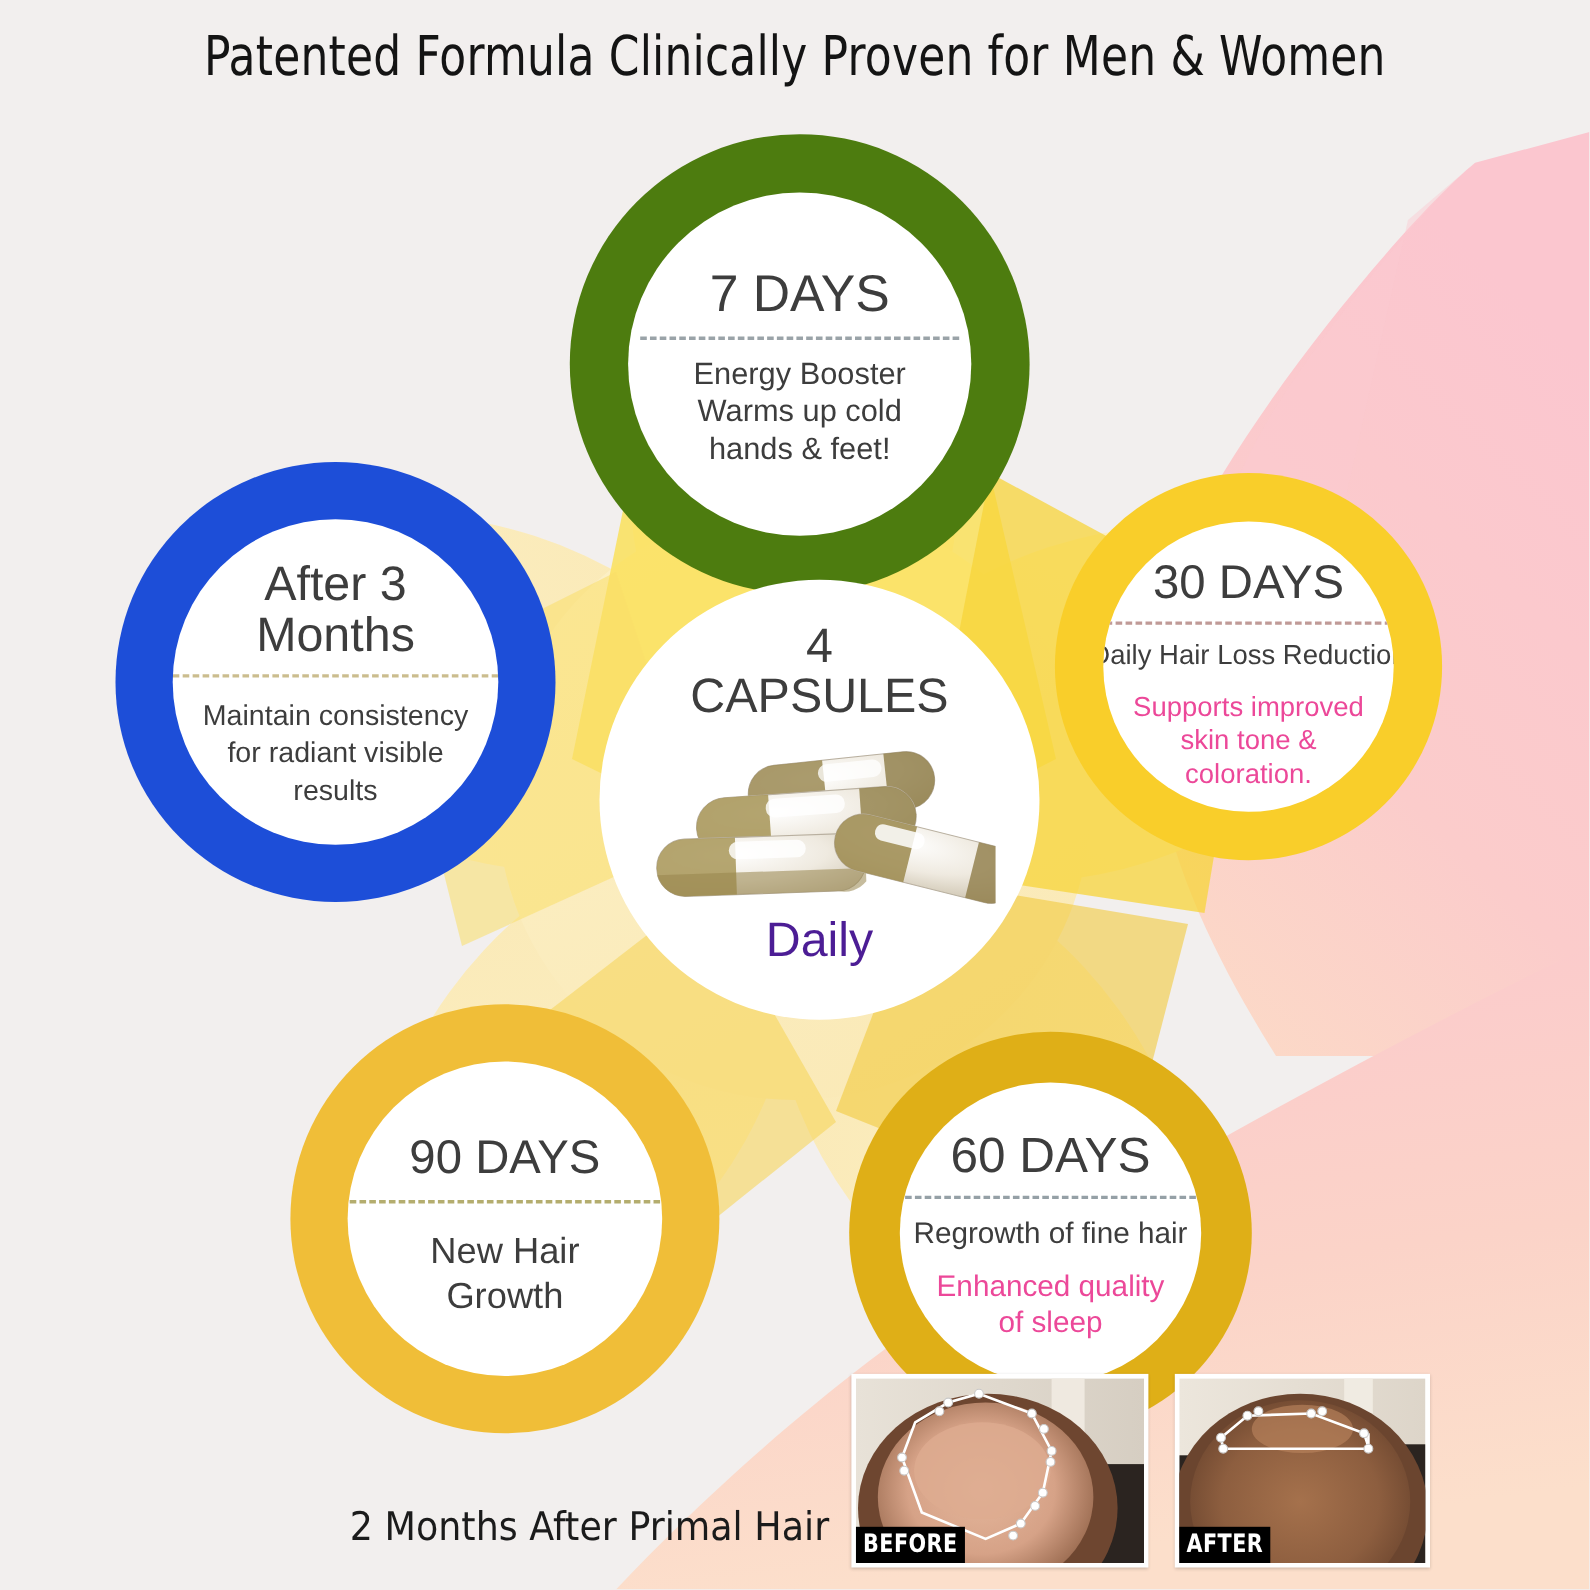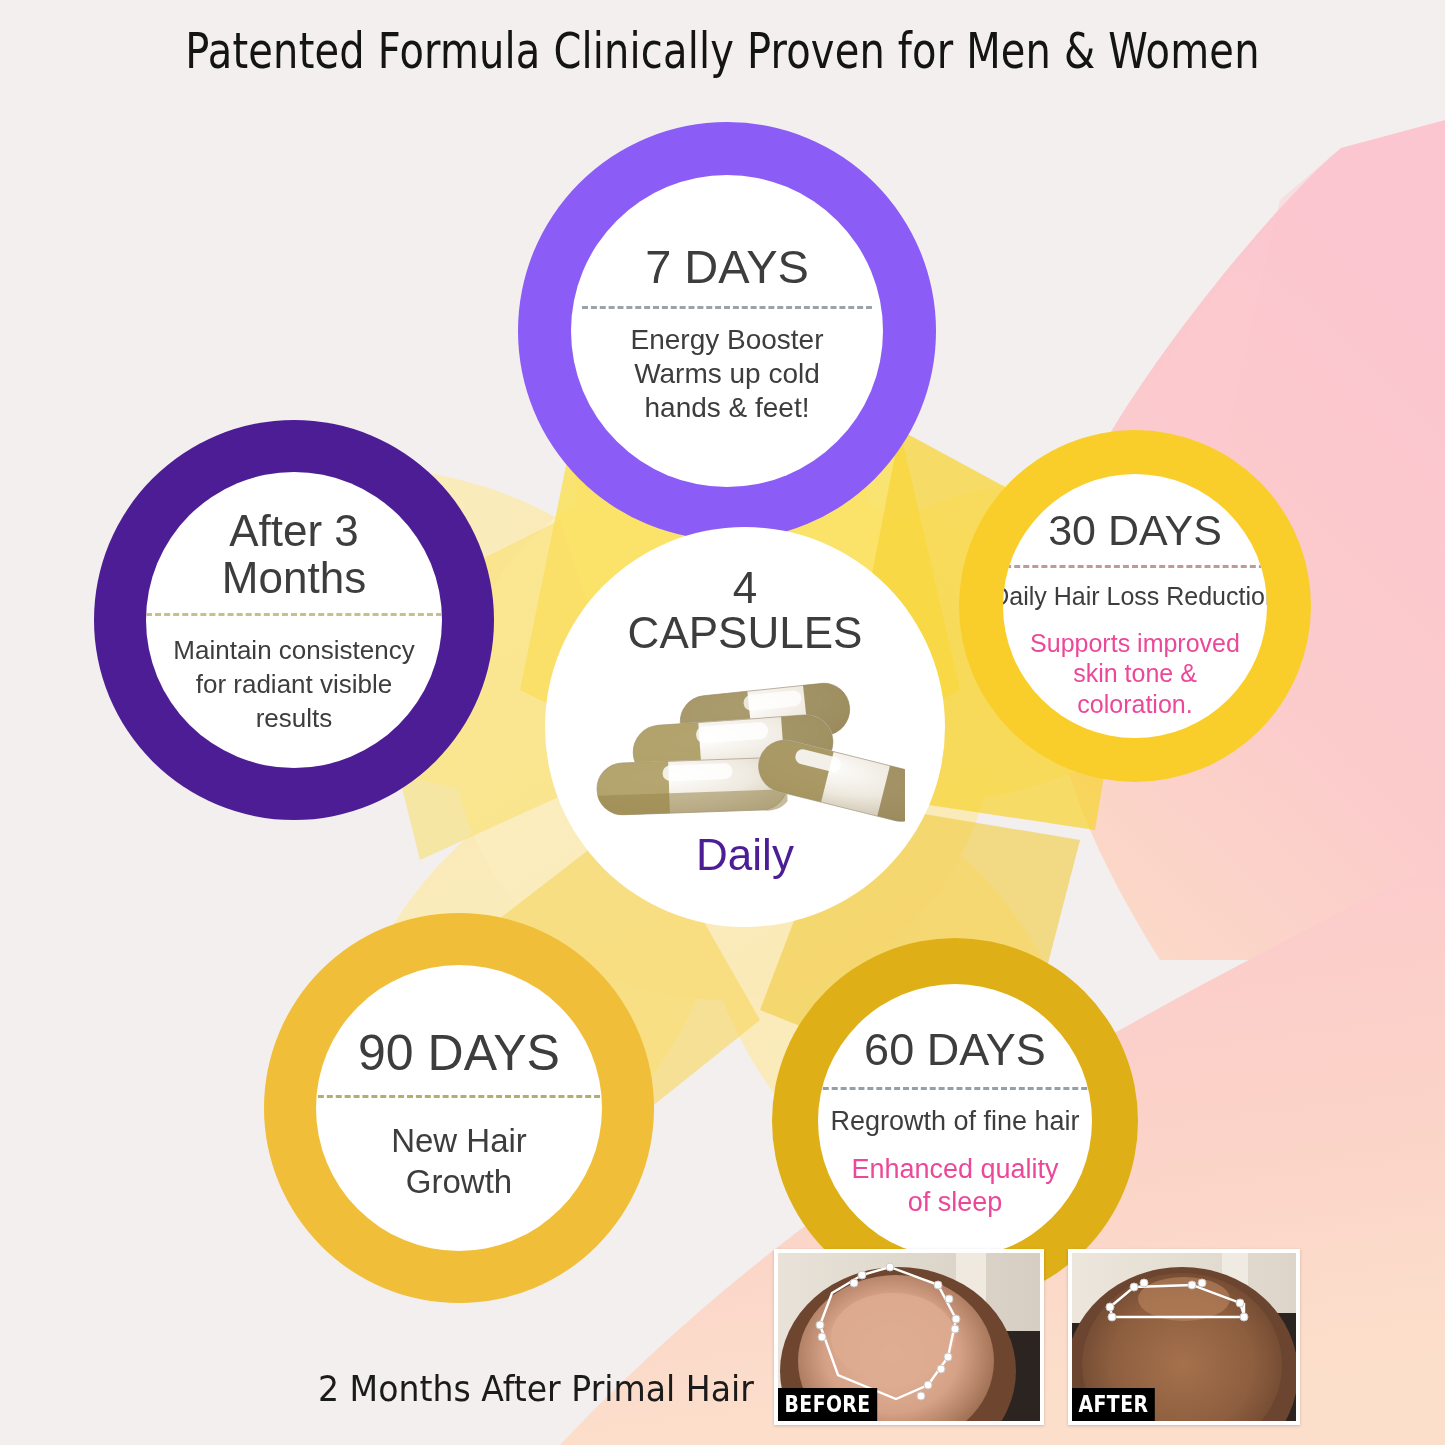--- a/index.html
+++ b/index.html
@@ -146,21 +146,21 @@
 
     <path d="M600,300 L870,300 L960,690 L745,800 L520,690 Z" fill="#FAE05A" opacity="0.85"></path>
     <path d="M900,430 L1140,560 L1095,830 L830,790 Z" fill="#F7D43A" opacity="0.75"></path>
     <path d="M840,800 L1080,840 L1010,1110 L760,1010 Z" fill="#F2C93D" opacity="0.6"></path>
     <path d="M640,810 L760,1020 L560,1180 L420,980 Z" fill="#F6D55C" opacity="0.6"></path>
     <path d="M560,520 L640,760 L420,860 L360,620 Z" fill="#F9DE68" opacity="0.55"></path>
   </svg>
 
   <div id="title">Patented Formula Clinically Proven for Men &amp; Women</div>
 
-  <div class="node" style="left:518px;top:122px;width:418px;height:418px;background:#8b5cf6;">
+  <div class="node" style="left:518px;top:122px;width:418px;height:418px;background:#4d7c0f;">
     <div class="inner" style="left:53px;top:53px;width:312px;height:312px;padding:26px 26px;">
       <div class="hd" style="font-size:47px;margin-top:6px;">7 DAYS</div>
       <div class="rule" style="border-top-width:3px;border-top-color:#9aa3a8;margin:15px 0 14px 0;width:290px;"></div>
       <div class="bd" style="font-size:28px;">Energy Booster
 Warms up cold
 hands &amp; feet!</div>
     </div>
   </div>
 
   <div class="node" style="left:959px;top:430px;width:352px;height:352px;background:#F9CE2A;">
@@ -179,28 +179,28 @@
       <div class="hd" style="font-size:45px;margin-top:4px;">60 DAYS</div>
       <div class="rule" style="border-top-width:3px;border-top-color:#95a0a6;margin:14px 0 15px 0;width:300px;"></div>
       <div class="bd" style="font-size:27px;width:316px;">Regrowth of fine hair</div>
       <div class="bd2" style="font-size:27px;margin-top:16px;">Enhanced quality
 of sleep</div>
     </div>
   </div>
 
   <div class="node" style="left:264px;top:913px;width:390px;height:390px;background:#F0BE38;">
     <div class="inner" style="left:52px;top:52px;width:286px;height:286px;padding:20px 12px;">
-      <div class="hd" style="font-size:50px;margin-top:14px;">90 DAYS</div>
+      <div class="hd" style="font-size:43px;margin-top:14px;">90 DAYS</div>
       <div class="rule" style="border-top-width:3px;border-top-color:#b4ad6e;margin:16px 0 22px 0;width:300px;"></div>
       <div class="bd" style="font-size:33px;line-height:1.25;">New Hair
 Growth</div>
     </div>
   </div>
 
-  <div class="node" style="left:94px;top:420px;width:400px;height:400px;background:#4c1d95;">
+  <div class="node" style="left:105px;top:420px;width:400px;height:400px;background:#1d4ed8;">
     <div class="inner" style="left:52px;top:52px;width:296px;height:296px;padding:18px 10px;">
       <div class="hd" style="font-size:44px;line-height:1.06;margin-top:4px;">After 3
 Months</div>
       <div class="rule" style="border-top-width:3px;border-top-color:#cbbd8e;margin:12px 0 18px 0;width:296px;"></div>
       <div class="bd" style="font-size:26px;line-height:1.3;">Maintain consistency
 for radiant visible
 results</div>
     </div>
   </div>
 

